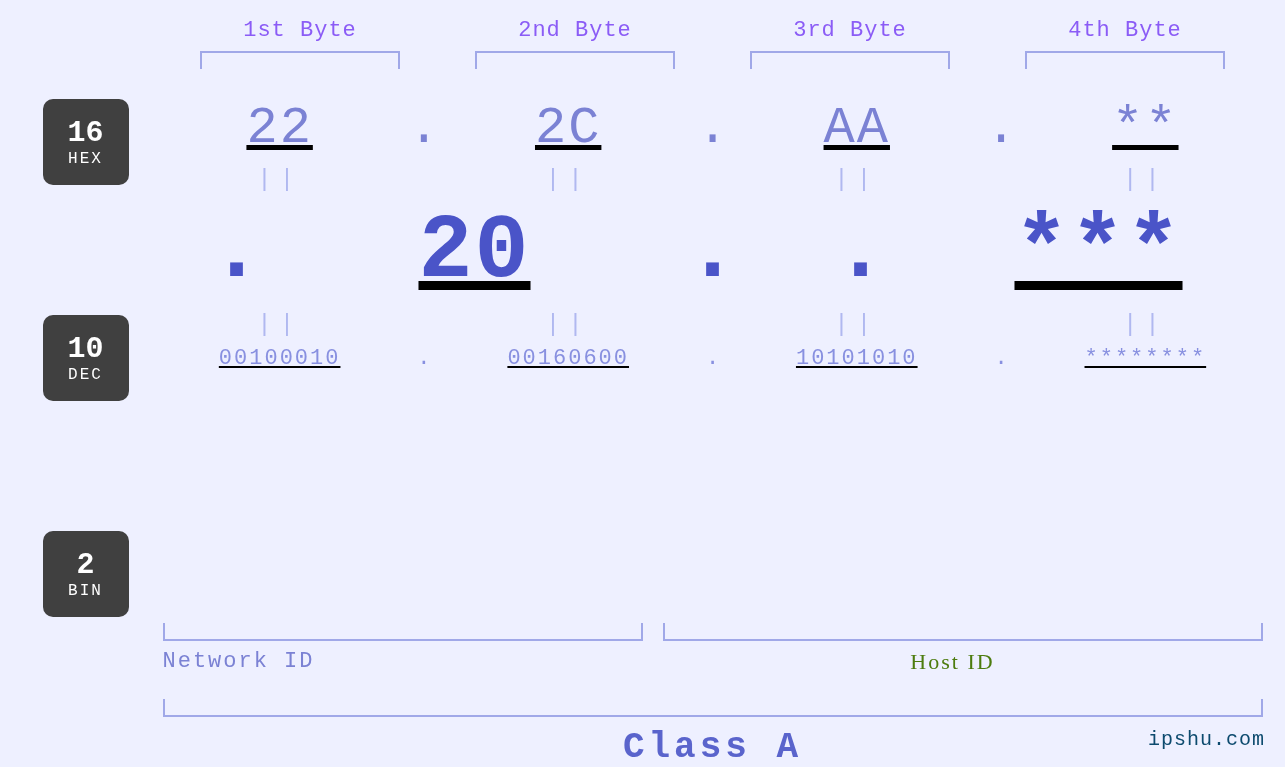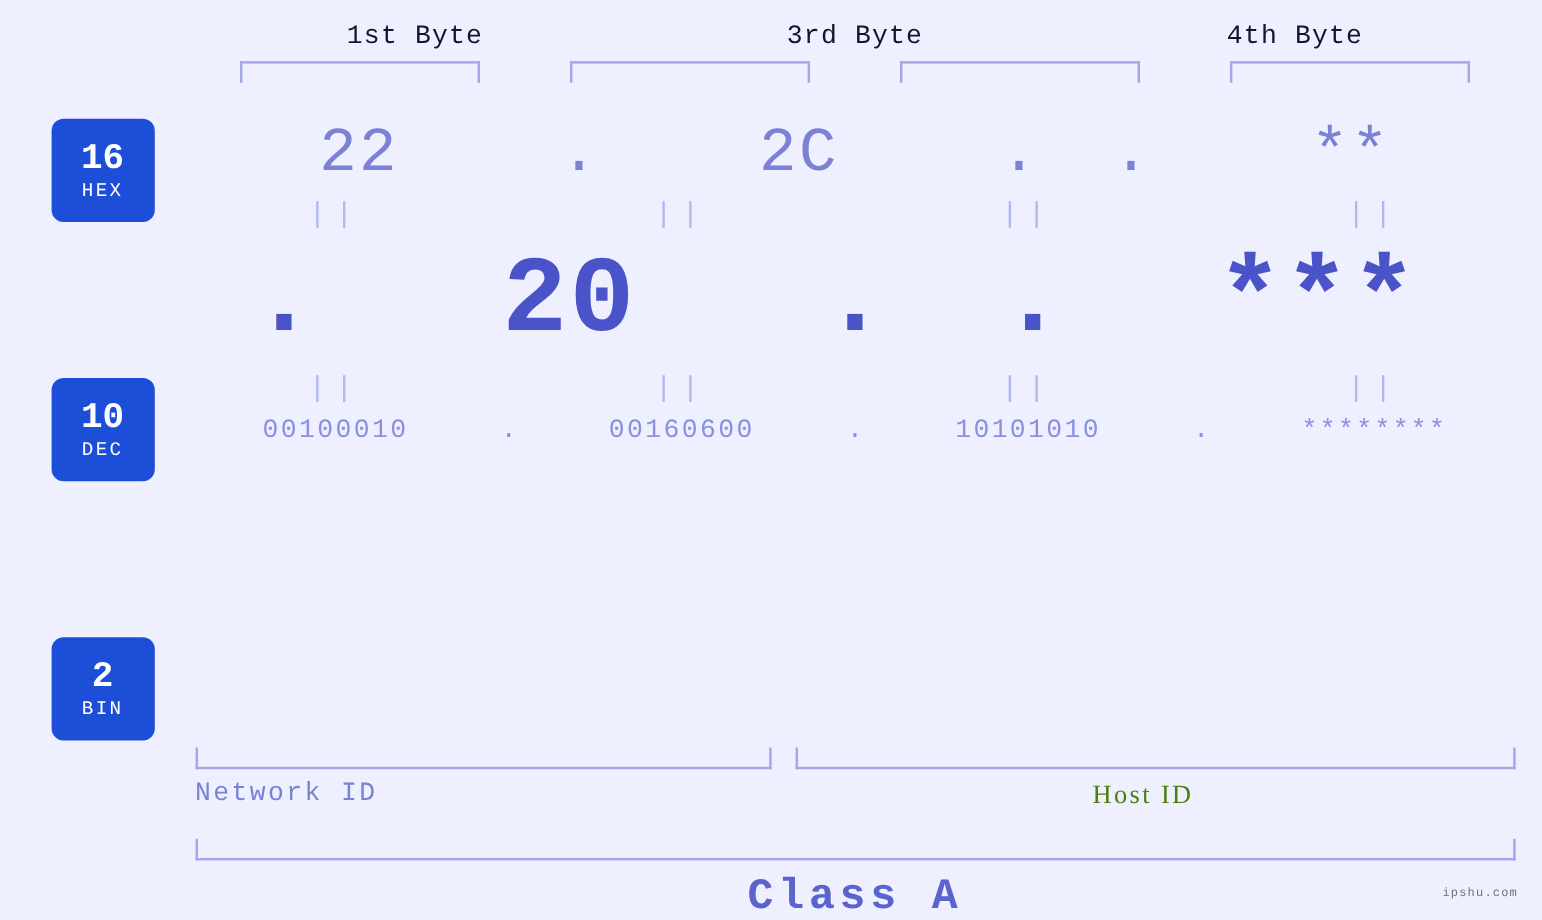--- a/index.html
+++ b/index.html
@@ -26,21 +26,21 @@
     
     .byte-headers {
       display: flex;
       width: 1100px;
       margin-left: 140px;
       justify-content: space-around;
       margin-bottom: 8px;
     }
 
     .byte-header {
-      color: #0f172a;
+      color: #8b5cf6;
       font-size: 22px;
       font-family: 'Courier New', Courier, monospace;
       width: 220px;
       text-align: center;
       letter-spacing: 1px;
     }
 
     
     .bracket-lines-top {
       display: flex;
@@ -70,21 +70,21 @@
       flex-direction: column;
       gap: 0;
       width: 140px;
       padding-left: 20px;
       padding-top: 0;
     }
 
     .label-badge {
       width: 86px;
       height: 86px;
-      background-color: #1d4ed8;
+      background-color: #404040;
       border-radius: 10px;
       display: flex;
       flex-direction: column;
       align-items: center;
       justify-content: center;
       color: white;
       margin-bottom: 130px;
     }
 
     .label-badge:last-child {
@@ -129,20 +129,21 @@
     .bin-row {
       margin-bottom: 0;
     }
 
     .cell {
       width: 220px;
       text-align: left;
       display: flex;
       align-items: center;
       justify-content: center;
+      text-decoration: underline;
     }
 
     .dot-cell {
       width: 40px;
       text-align: center;
       display: flex;
       align-items: center;
       justify-content: center;
     }
 
@@ -295,33 +296,34 @@
       font-size: 36px;
       font-family: 'Courier New', Courier, monospace;
       letter-spacing: 4px;
     }
 
     
     .watermark {
       position: absolute;
       bottom: 16px;
       right: 20px;
-      color: #737373;
-      font-size: 10px;
+      color: #0c4a6e;
+      font-size: 20px;
       font-family: 'Courier New', Courier, monospace;
       letter-spacing: 1px;
     }
   </style>
 </head>
 <body>
 
 <div class="main-container">
 
   <div class="byte-headers">
     <div class="byte-header">1st Byte</div>
+    <div class="byte-header">2nd Byte</div>
     <div class="byte-header">3rd Byte</div>
     <div class="byte-header">4th Byte</div>
   </div>
 
   <div class="bracket-lines-top">
     <div class="bracket-top"></div>
     <div class="bracket-top"></div>
     <div class="bracket-top"></div>
     <div class="bracket-top"></div>
   </div>
@@ -350,20 +352,23 @@
           <span class="hex-value">22</span>
         </div>
         <div class="dot-cell">
           <span class="hex-dot">.</span>
         </div>
         <div class="cell">
           <span class="hex-value">2C</span>
         </div>
         <div class="dot-cell">
           <span class="hex-dot">.</span>
+        </div>
+        <div class="cell">
+          <span class="hex-value">AA</span>
         </div>
         <div class="dot-cell">
           <span class="hex-dot">.</span>
         </div>
         <div class="cell">
           <span class="hex-value">**</span>
         </div>
       </div>
 
       <div class="equals-row">

